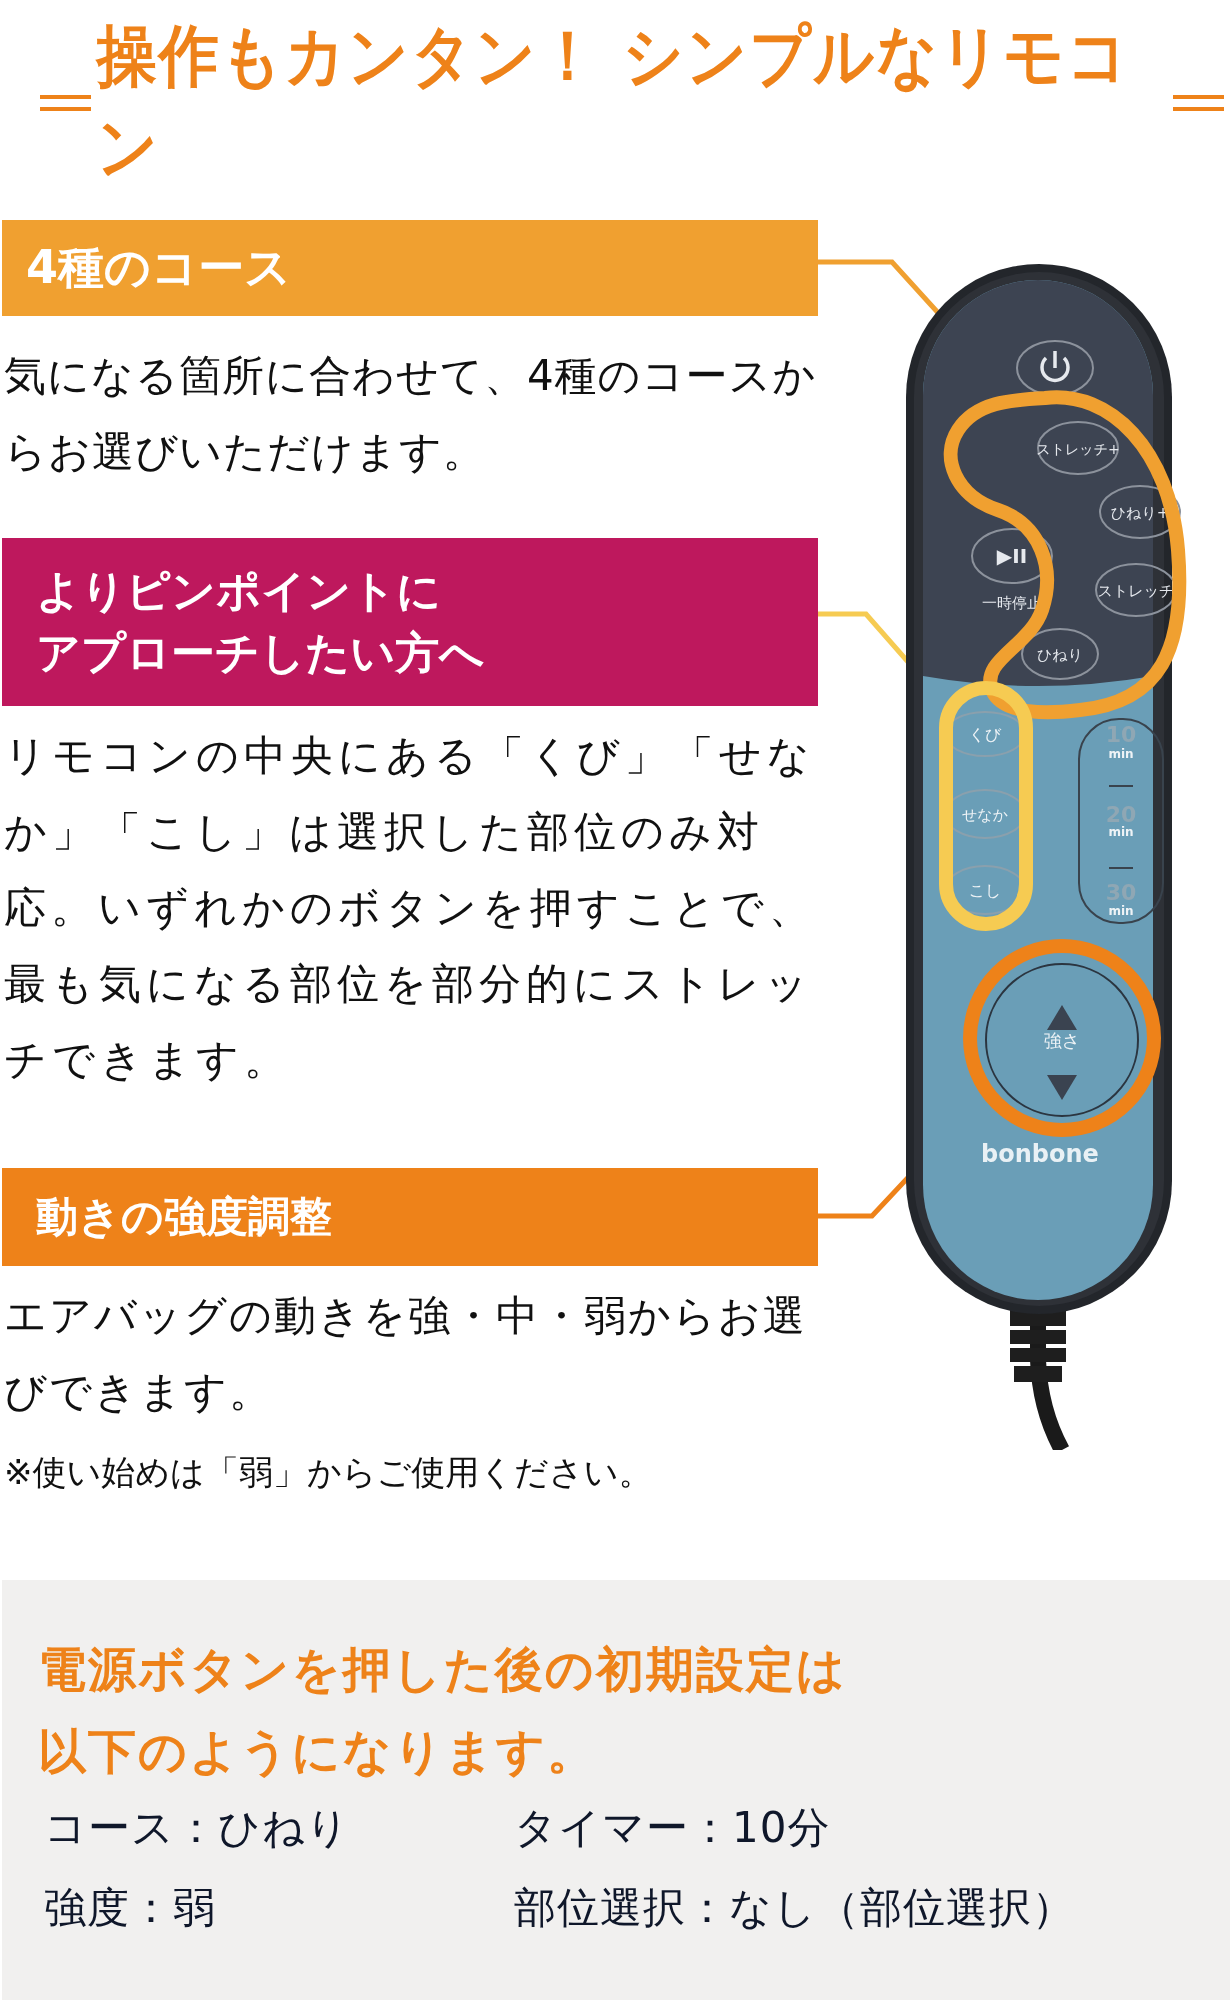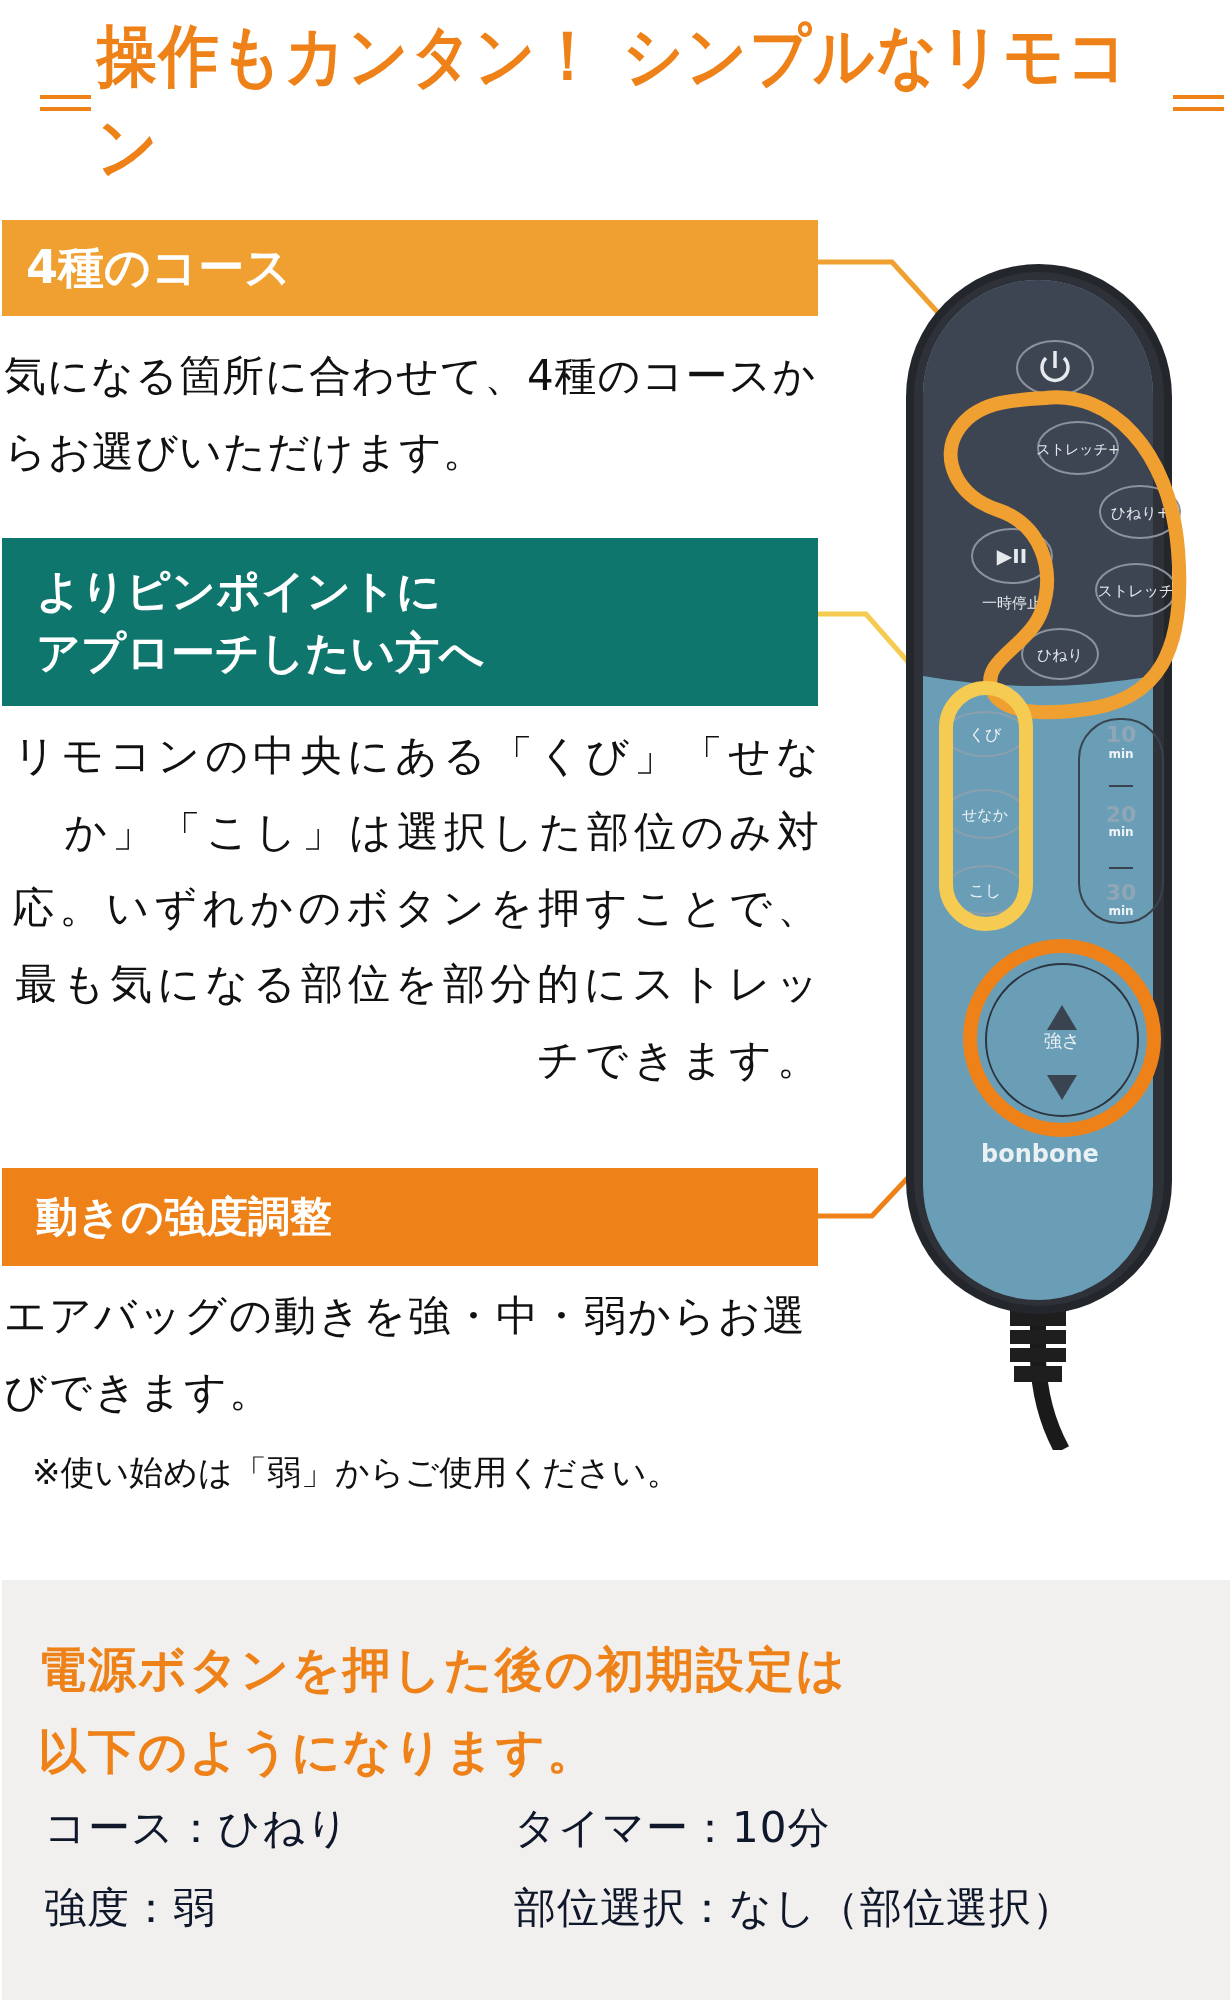--- a/index.html
+++ b/index.html
@@ -6,28 +6,28 @@
   html, body { width: 1230px; height: 2000px; background: #ffffff; overflow: hidden; }
   body { position: relative; font-family: "DejaVu Sans", "Liberation Sans", sans-serif; color: #111; }
 
   .title-row { position: absolute; left: 0; top: 58px; width: 1230px; height: 90px; display: flex; align-items: center; justify-content: center; padding-left: 34px; }
   .title-rule { width: 52px; height: 16px; border-top: 4px solid #EE8219; border-bottom: 4px solid #EE8219; margin: 0 6px; }
   .title-text { font-family: "DejaVu Serif", "Liberation Serif", serif; font-weight: bold; font-size: 60px; color: #EE8219; letter-spacing: 2px; transform: scaleY(1.12); }
 
   .banner { position: absolute; left: 2px; width: 816px; color: #fff; font-weight: bold; padding-left: 34px; display: flex; flex-direction: column; justify-content: center; }
   .banner span { display: block; }
   .b1 { top: 220px; height: 96px; background: #F0A030; font-size: 46px; padding-left: 24px; }
-  .b2 { top: 538px; height: 168px; background: #0f766e; font-size: 44px; line-height: 62px; }
+  .b2 { top: 538px; height: 168px; background: #be185d; font-size: 44px; line-height: 62px; }
   .b3 { top: 1168px; height: 98px; background: #EE8219; font-size: 42px; }
 
   .body-text { position: absolute; left: 4px; width: 820px; font-size: 42px; line-height: 76px; color: #111; }
   .t1 { top: 338px; letter-spacing: 1px; }
-  .t2 { top: 718px; letter-spacing: 5px; text-align: right; }
+  .t2 { top: 718px; letter-spacing: 5px; }
   .t3 { top: 1278px; letter-spacing: 2px; }
-  .note { position: absolute; left: 4px; top: 1450px; font-size: 34px; color: #111; margin-left: 28px; }
+  .note { position: absolute; left: 4px; top: 1450px; font-size: 34px; color: #111; }
 
   .info { position: absolute; left: 2px; top: 1580px; width: 1228px; height: 480px; background: #F1F0EF; }
   .info-head { position: absolute; left: 36px; top: 48px; font-size: 48px; font-weight: bold; color: #EE8219; line-height: 82px; letter-spacing: 2px; }
   .info-head span { display: block; }
   .spec { position: absolute; font-size: 42px; color: #0f172a; letter-spacing: 1px; }
 
   .remote-wrap { position: absolute; left: 880px; top: 250px; width: 340px; height: 1200px; }
   svg text { font-family: "DejaVu Sans", "Liberation Sans", sans-serif; }
 </style>
 </head>

